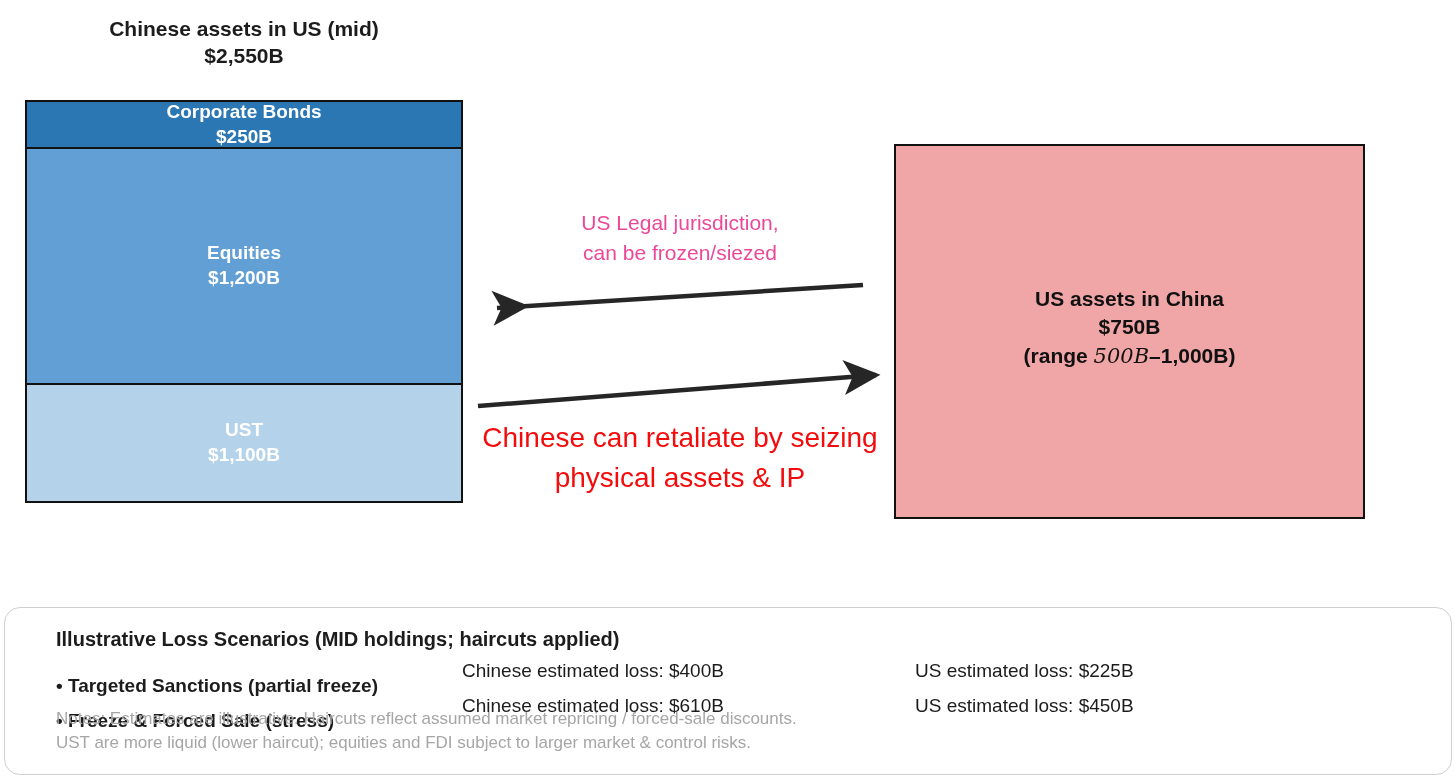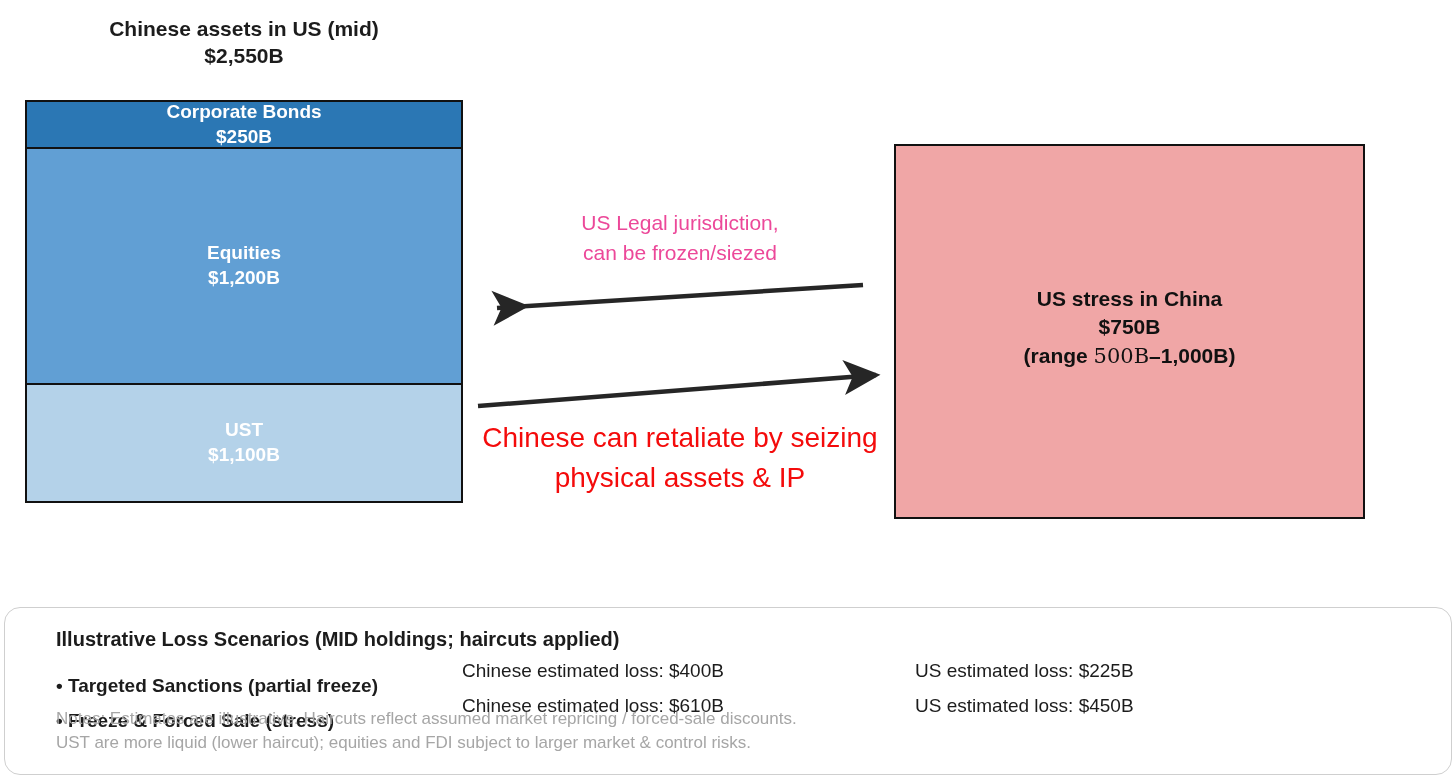--- a/index.html
+++ b/index.html
@@ -91,20 +91,21 @@
     width: 100%;
     text-align: center;
     font-size: 21px;
     font-weight: bold;
     line-height: 1.35;
     color: #111111;
   }
   #pink-text .rangeline .mathy {
     font-family: "DejaVu Serif", serif;
     font-weight: normal;
+    font-style: italic;
   }
 
   
   #arrows {
     position: absolute;
     left: 0; top: 0;
     width: 1456px; height: 780px;
     pointer-events: none;
   }
   #label-blue {
@@ -207,21 +208,21 @@
 $1,200B</span>
     </div>
     <div class="seg" id="seg-ust">
       <span class="seg-text">UST
 $1,100B</span>
     </div>
   </div>
 
   <div id="pink-box">
     <div id="pink-text">
-      <div>US stress in China</div>
+      <div>US assets in China</div>
       <div>$750B</div>
       <div class="rangeline"><span>(range </span><span class="mathy">500B</span><span>–</span><span>1,000B)</span></div>
     </div>
   </div>
 
   <svg id="arrows" viewBox="0 0 1456 780">
     <defs>
       <marker id="ah-left" markerWidth="9" markerHeight="9" refX="7.6" refY="4.5" orient="auto" markerUnits="strokeWidth">
         <path d="M 8.6 0.6 L 0.4 4.5 L 8.6 8.4 L 6.6 4.5 Z" fill="#262626"></path>
       </marker>

